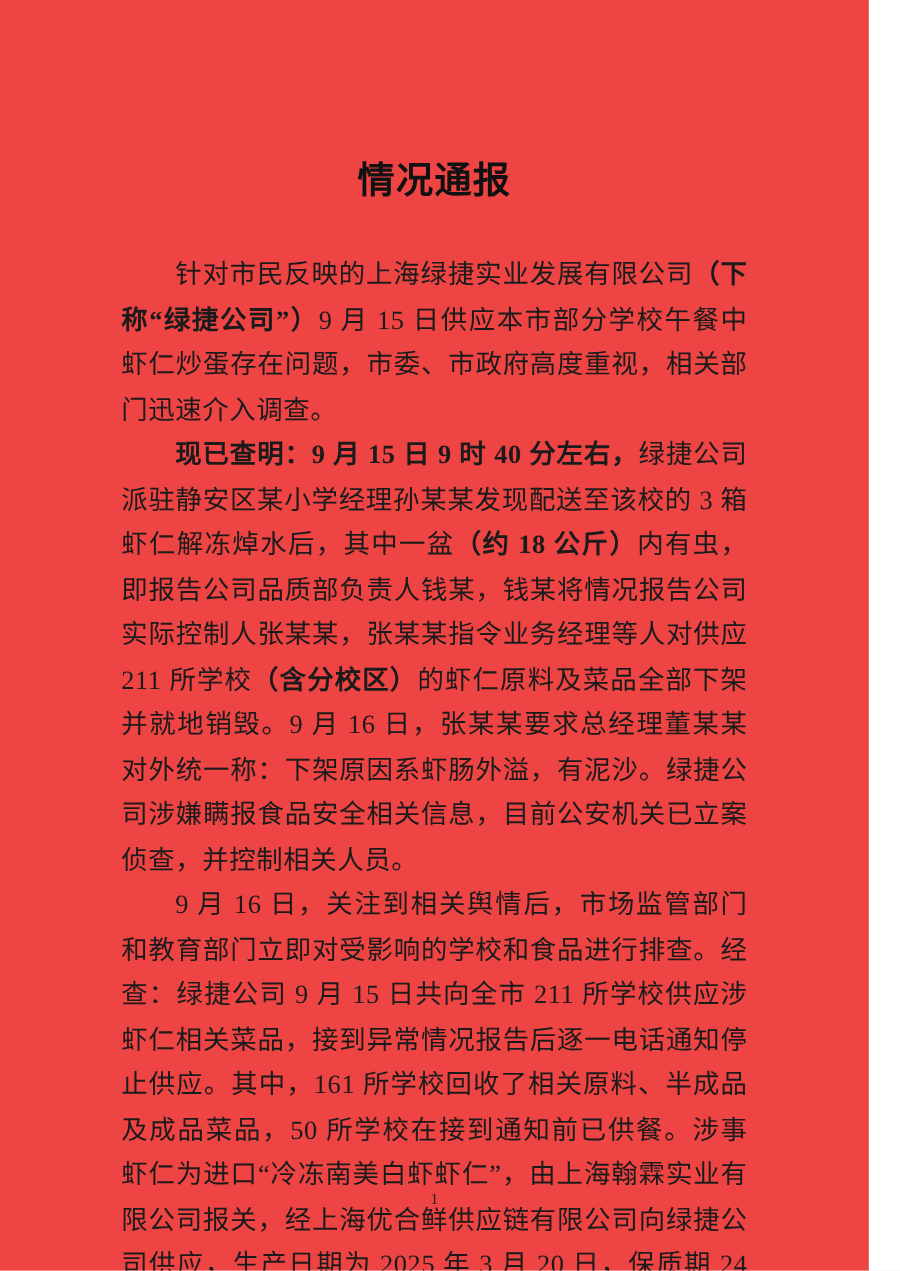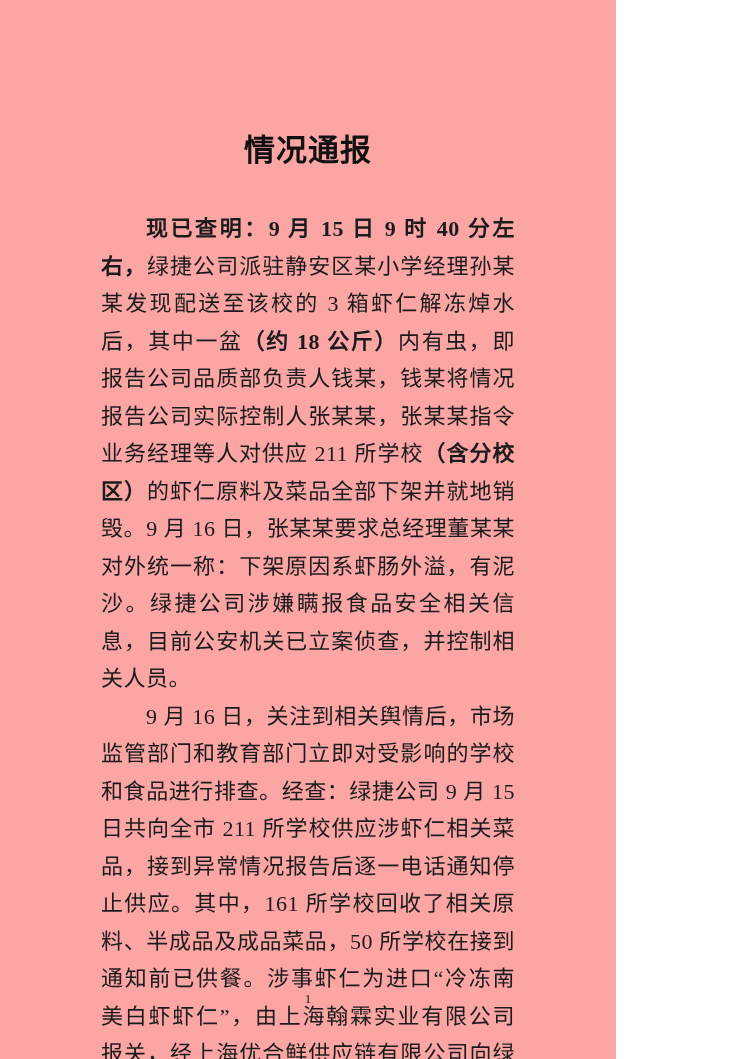--- a/index.html
+++ b/index.html
@@ -2,23 +2,23 @@
 <html lang="zh-CN"><head>
 <meta charset="utf-8">
 <style>
   html, body {
     margin: 0;
     padding: 0;
     background: #ffffff;
   }
   .page {
     position: relative;
-    width: 616px;
+    width: 724px;
     height: 1059px;
-    background: #fca5a5;
+    background: #ef4444;
     box-sizing: border-box;
     padding: 133px 101px 0 101px;
     font-family: "Liberation Serif", "DejaVu Serif", serif;
     color: #1b1b1b;
     overflow: hidden;
   }
   .doc-title {
     margin: 0;
     text-align: center;
     font-size: 31px;
@@ -54,20 +54,23 @@
 </style>
 </head>
 <body>
 
 <div class="page">
 
   <h1 class="doc-title">情况通报</h1>
 
   <div class="doc-body">
 
+    <p>
+      <span class="run">针对市民反映的上海绿捷实业发展有限公司</span><span class="run bold">（下称“绿捷公司”）</span><span class="run">9 月 15 日供应本市部分学校午餐中虾仁炒蛋存在问题，市委、市政府高度重视，相关部门迅速介入调查。</span>
+    </p>
 
     <p>
       <span class="run bold">现已查明：9 月 15 日 9 时 40 分左右，</span><span class="run">绿捷公司派驻静安区某小学经理孙某某发现配送至该校的 3 箱虾仁解冻焯水后，其中一盆</span><span class="run bold">（约 18 公斤）</span><span class="run">内有虫，即报告公司品质部负责人钱某，钱某将情况报告公司实际控制人张某某，张某某指令业务经理等人对供应 211 所学校</span><span class="run bold">（含分校区）</span><span class="run">的虾仁原料及菜品全部下架并就地销毁。9 月 16 日，张某某要求总经理董某某对外统一称：下架原因系虾肠外溢，有泥沙。绿捷公司涉嫌瞒报食品安全相关信息，目前公安机关已立案侦查，并控制相关人员。</span>
     </p>
 
     <p>
       <span class="run">9 月 16 日，关注到相关舆情后，市场监管部门和教育部门立即对受影响的学校和食品进行排查。经查：绿捷公司 9 月 15 日共向全市 211 所学校供应涉虾仁相关菜品，接到异常情况报告后逐一电话通知停止供应。其中，161 所学校回收了相关原料、半成品及成品菜品，50 所学校在接到通知前已供餐。涉事虾仁为进口“冷冻南美白虾虾仁”，由上海翰霖实业有限公司报关，经上海优合鲜供应链有限公司向绿捷公司供应，生产日期为 2025 年 3 月 20 日，保质期 24 个月，</span>
     </p>
 
   </div>

